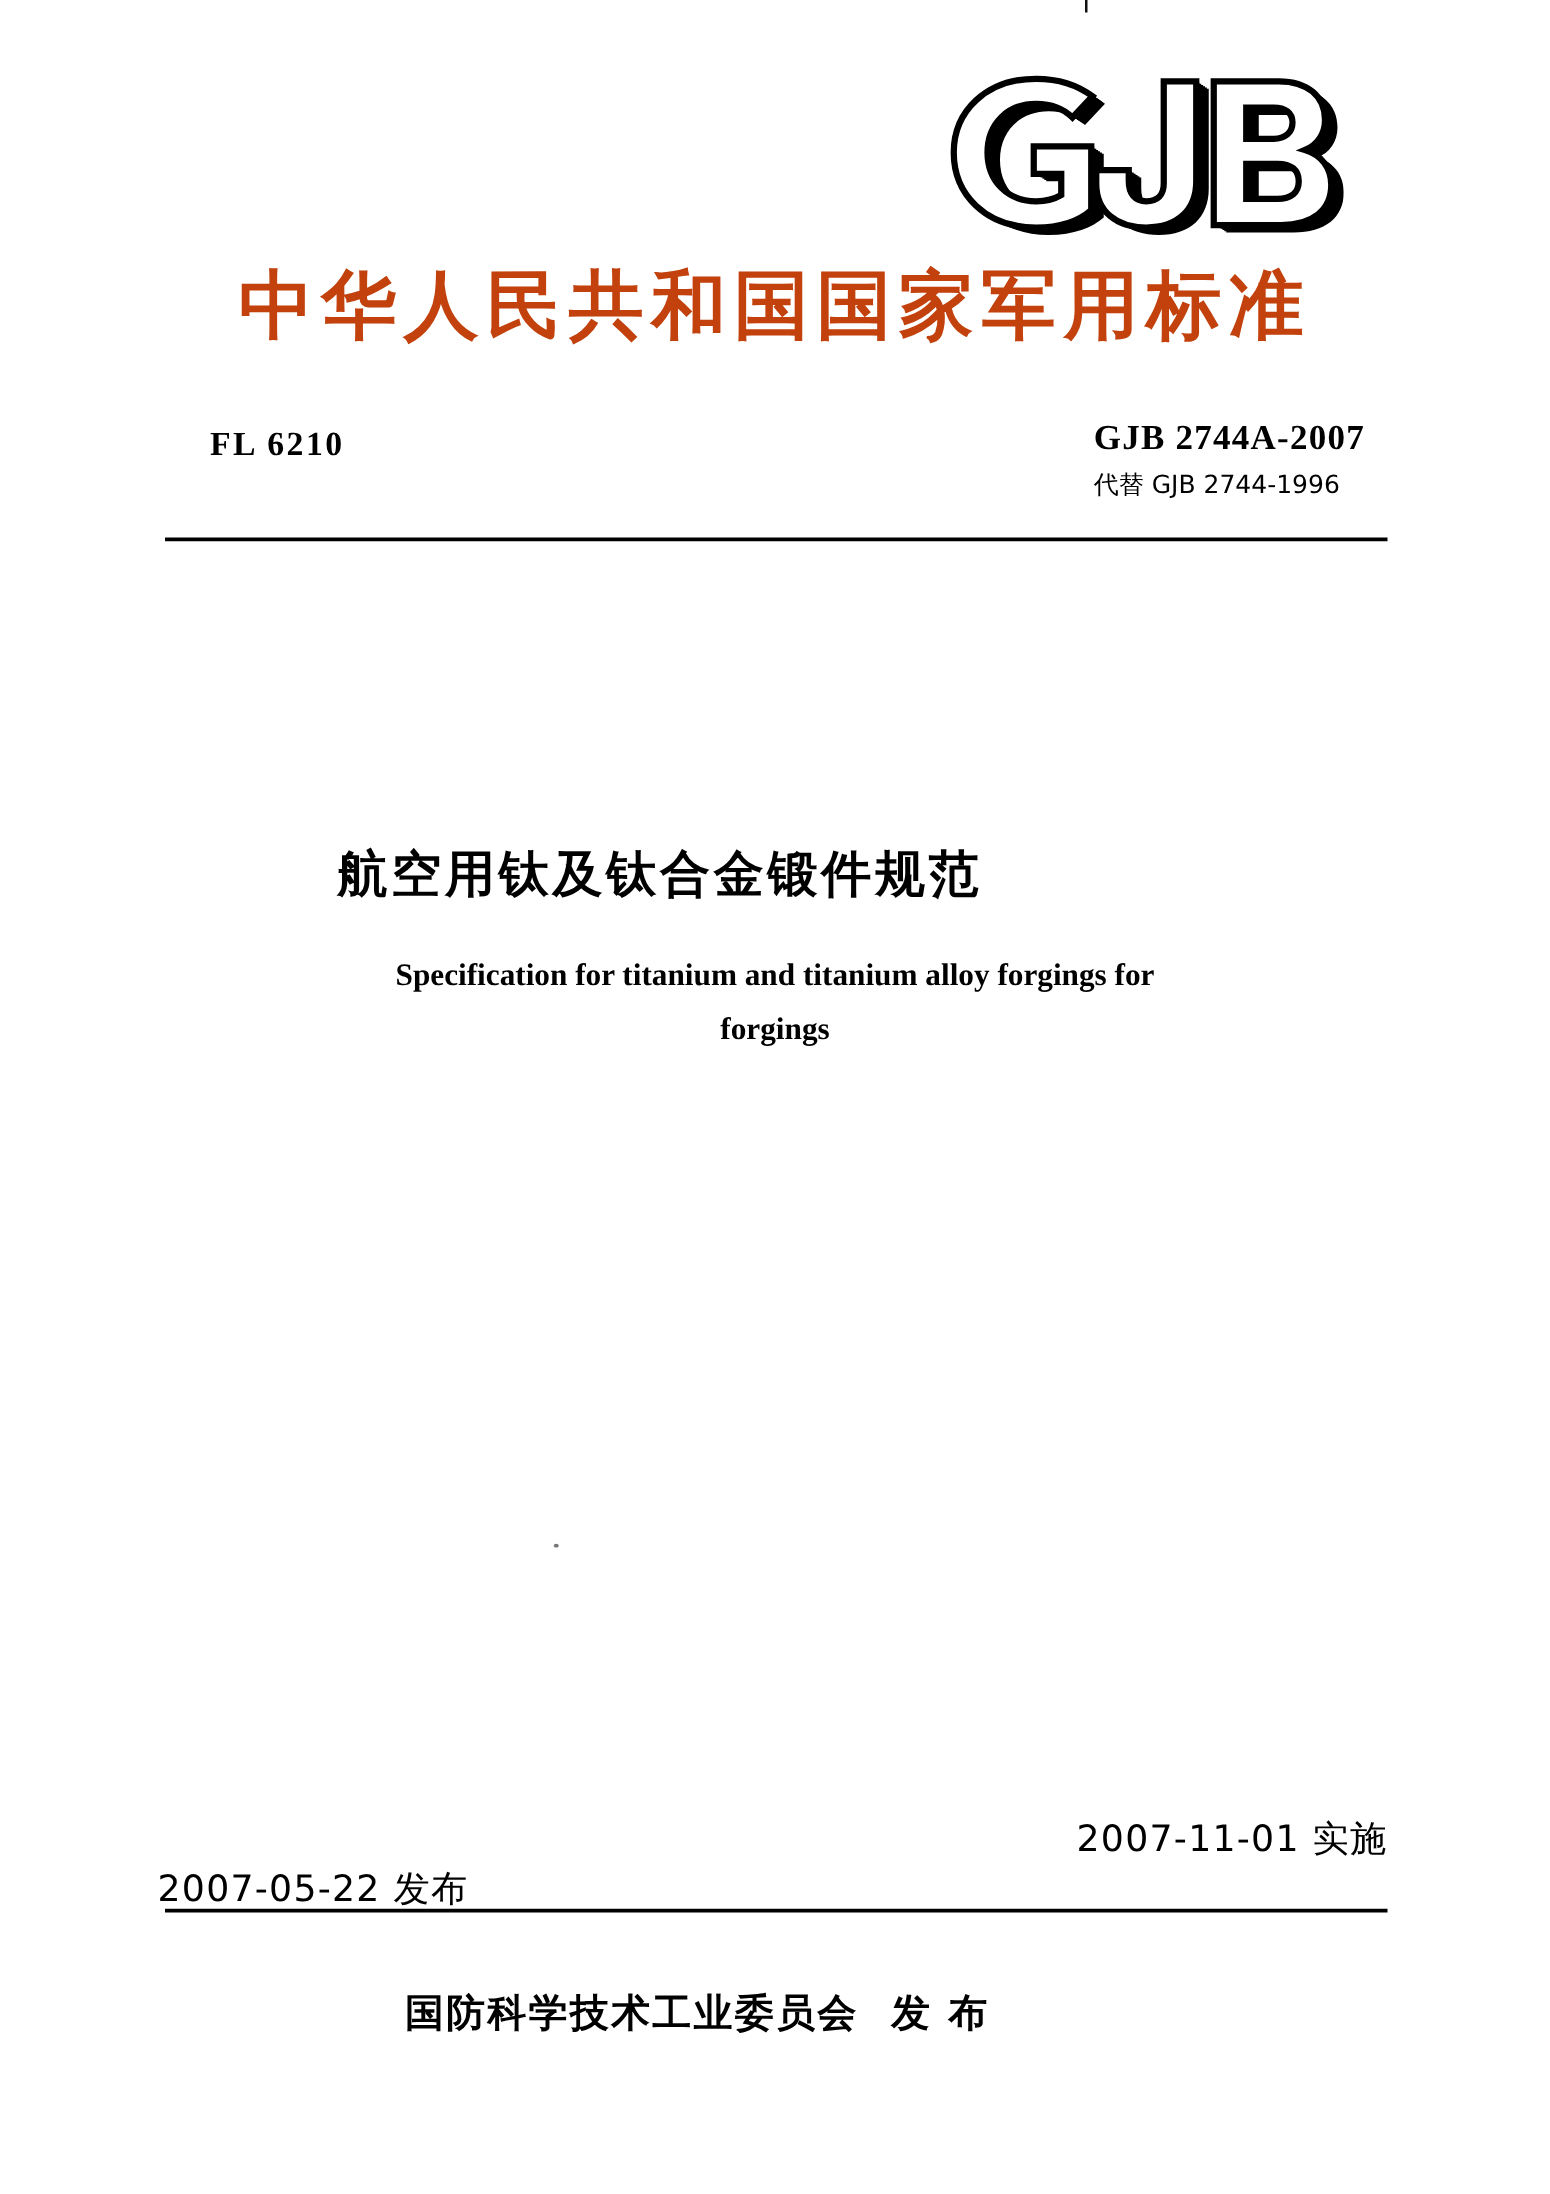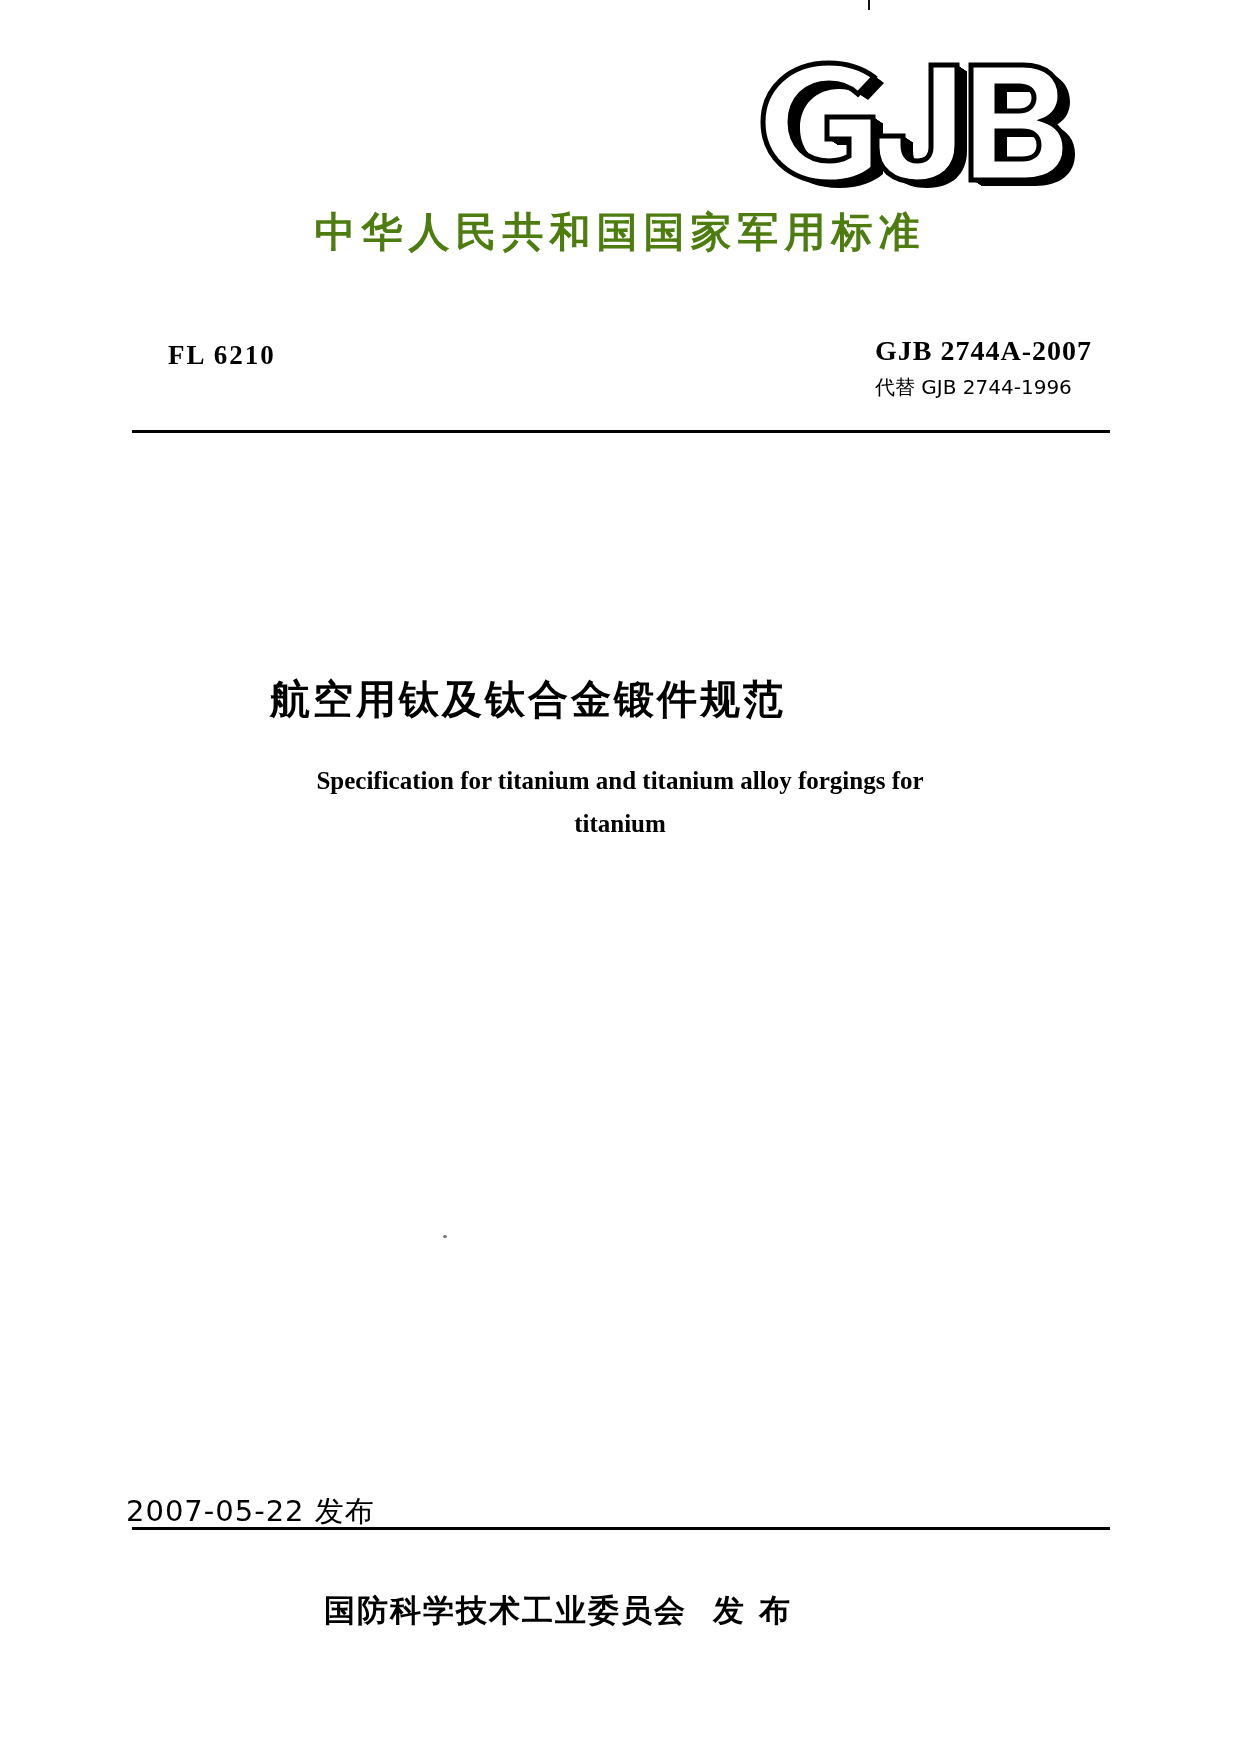--- a/index.html
+++ b/index.html
@@ -53,23 +53,23 @@
 
   
   .main-heading {
     position: absolute;
     top: 205px;
     left: 0;
     width: 1240px;
     text-align: center;
     font-family: "DejaVu Sans", "Liberation Sans", sans-serif;
     font-weight: bold;
-    font-size: 41px;
+    font-size: 60px;
     letter-spacing: 6px;
-    color: #4d7c0f;
+    color: #c2410c;
     white-space: nowrap;
   }
 
   
   .fl-code {
     position: absolute;
     top: 340px;
     left: 168px;
     font-family: "Liberation Serif", serif;
     font-weight: bold;
@@ -230,26 +230,27 @@
     <div class="num">GJB 2744A-2007</div>
     <div class="replaces">代替 GJB 2744-1996</div>
   </div>
 
   <div class="rule-top"></div>
 
   <div class="title-cn">航空用钛及钛合金锻件规范</div>
 
   <div class="title-en">
     <div>Specification for titanium and titanium alloy forgings for</div>
-    <div>titanium</div>
+    <div>forgings</div>
   </div>
 
   <div class="stray-dot"></div>
 
   <div class="date-issue">2007-05-22 发布</div>
+  <div class="date-effective">2007-11-01 实施</div>
 
   <div class="rule-bottom"></div>
 
   <div class="issuer">
     <span>国防科学技术工业委员会</span><span class="sp"></span><span>发 布</span>
   </div>
 
 </div>
 
 </body></html>

